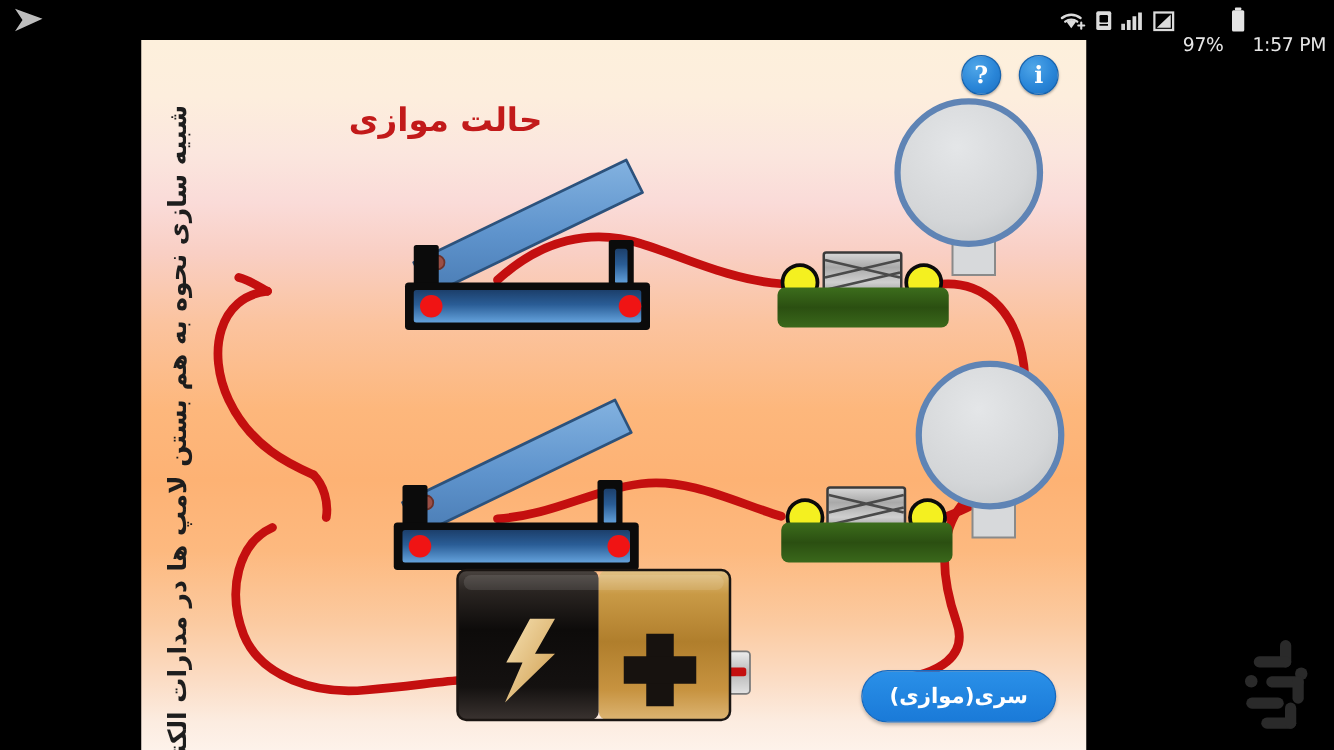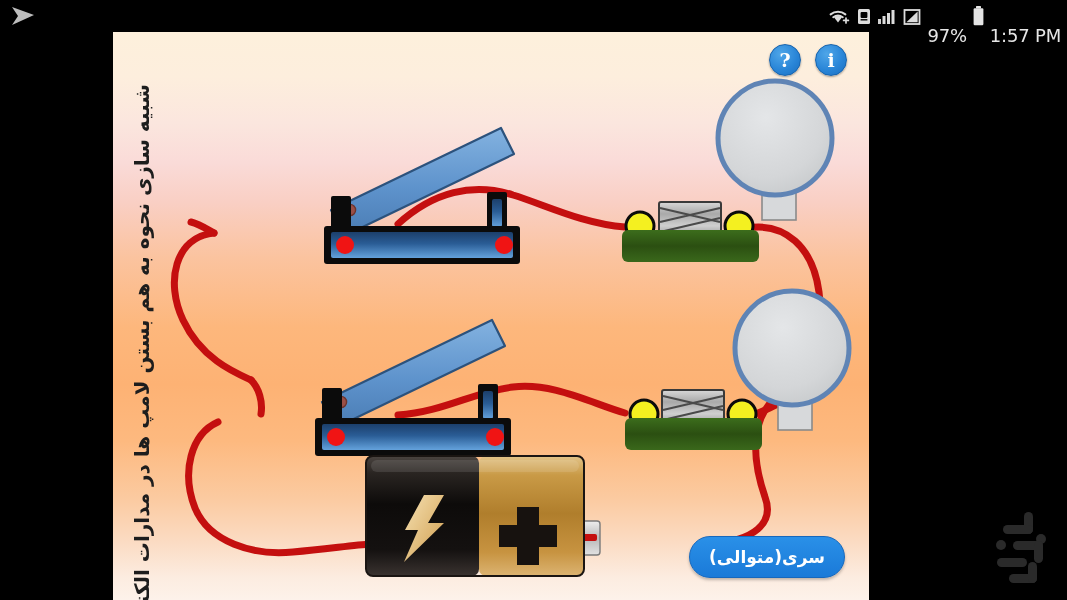--- a/index.html
+++ b/index.html
@@ -12,21 +12,21 @@
   
   #statusbar{
     position:absolute; left:0; top:0; width:1067px; height:32px;
     background:#000; color:#d8d8d8;
   }
   #nav-back-icon{ position:absolute; left:10px; top:4px; width:26px; height:24px; }
   .sb-right{
     position:absolute; right:6px; top:0; height:32px;
     display:flex; align-items:center; gap:5px;
   }
-  .sb-text{ font-size:18px; color:#e6e6e6; letter-spacing:-.2px; line-height:32px;
+  .sb-text{ font-size:15px; color:#e6e6e6; letter-spacing:-.2px; line-height:32px;
             font-family:"DejaVu Sans","Liberation Sans",sans-serif;margin-top:39px; }
   .sb-ico{ display:block; }
 
   
   #app-panel{
     position:absolute; left:113px; top:32px; width:756px; height:568px;
     background:linear-gradient(to bottom,
        #fdf0dc 0%, #fdeedd 8%, #fbe6de 16%, #fadbd8 23%,
        #f9cfc4 30%, #fbc39e 40%, #fdb77c 52%, #fdb274 62%,
        #fdb97f 72%, #fbcaa0 82%, #fbdcc4 90%, #fcece0 96%, #fdf2ea 100%);
@@ -294,29 +294,30 @@
 
         <g fill="#17120f">
           <rect x="404" y="475" width="22" height="58"></rect>
           <rect x="386" y="493" width="58" height="22"></rect>
         </g>
 
         <rect x="258" y="428" width="208" height="12" rx="6" fill="#ffffff" opacity=".10"></rect>
       </g>
     </svg>
 
+    <div id="title">حالت موازی</div>
 
     <div id="subtitle">
       <span>شبیه سازی نحوه به هم بستن لامپ ها در مدارات الکتریکی</span>
     </div>
 
     <div class="round-btn" id="help-button">?</div>
     <div class="round-btn" id="info-button">i</div>
 
-    <div id="series-button">سری(متوالی)</div>
+    <div id="series-button">سری(موازی)</div>
   </div>
 
   <svg id="watermark" viewBox="0 0 62 86">
     <g fill="#2e2e2e">
       <rect x="33" y="12" width="9" height="22" rx="4.5"></rect>
       <rect x="12" y="25" width="30" height="9" rx="4.5"></rect>
       <circle cx="50" cy="39" r="5"></circle>
       <circle cx="10" cy="45" r="5"></circle>
       <rect x="22" y="41" width="30" height="9" rx="4.5"></rect>
       <rect x="43" y="41" width="9" height="22" rx="4.5"></rect>

